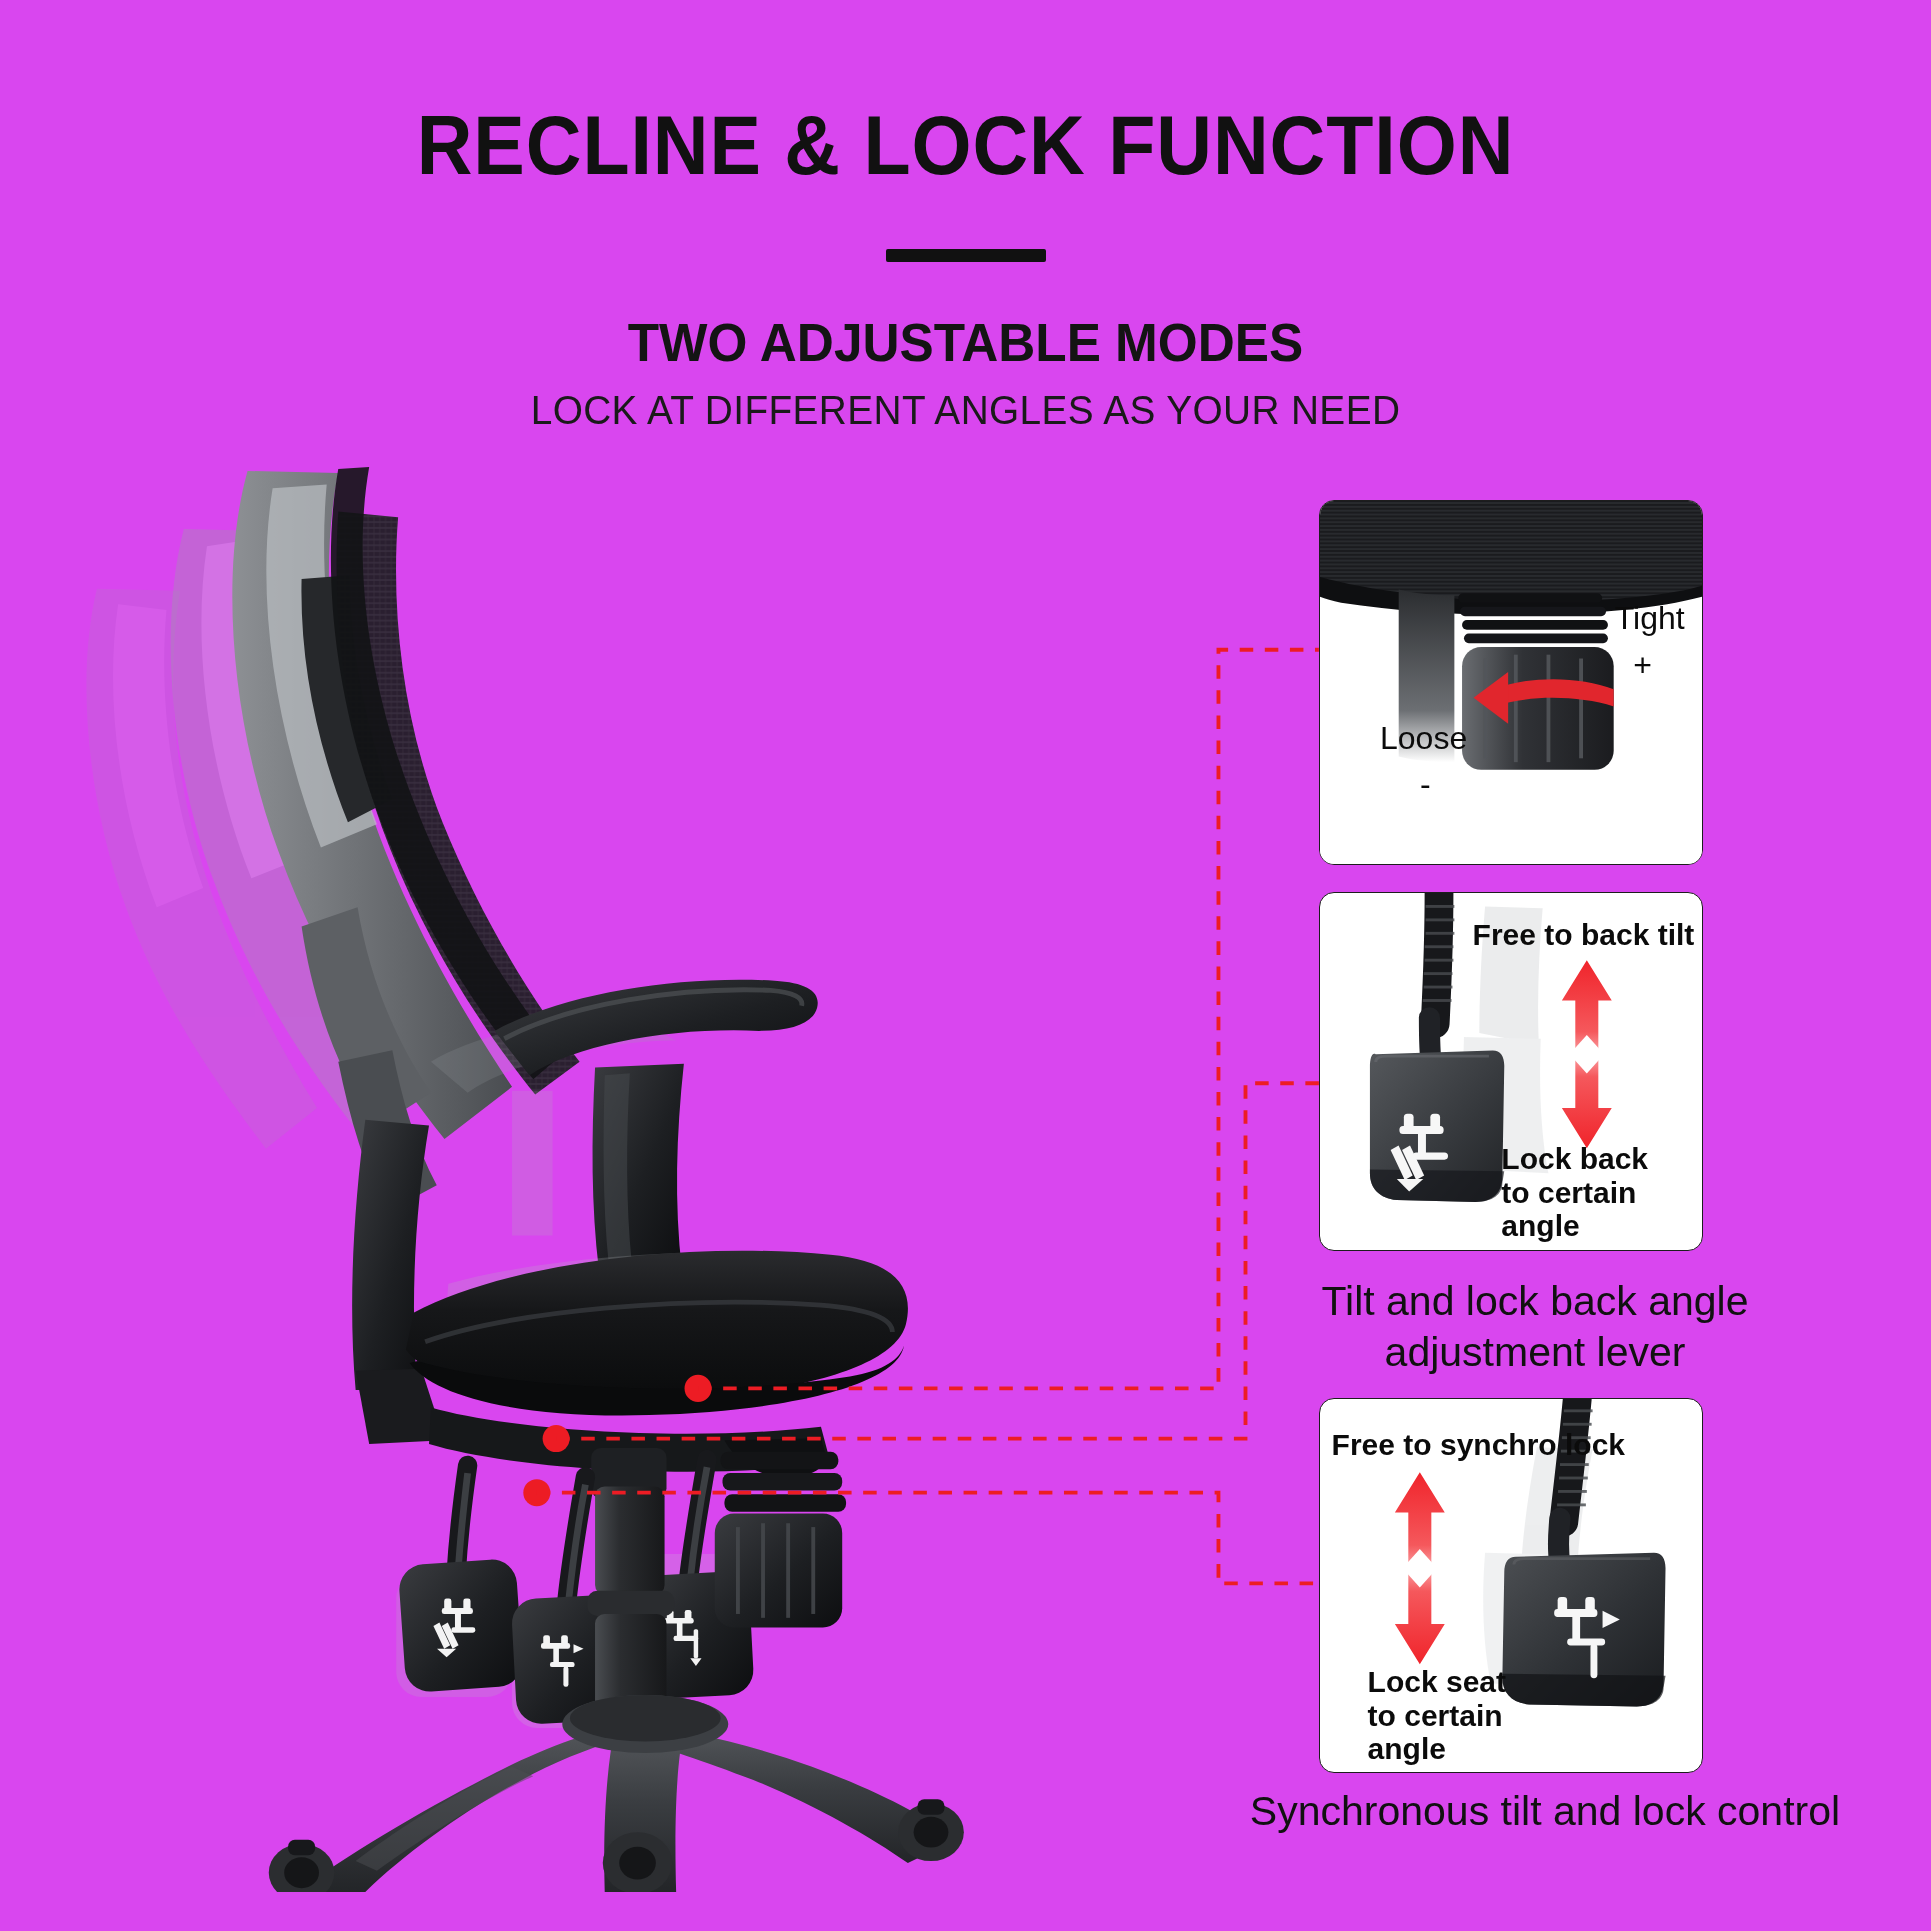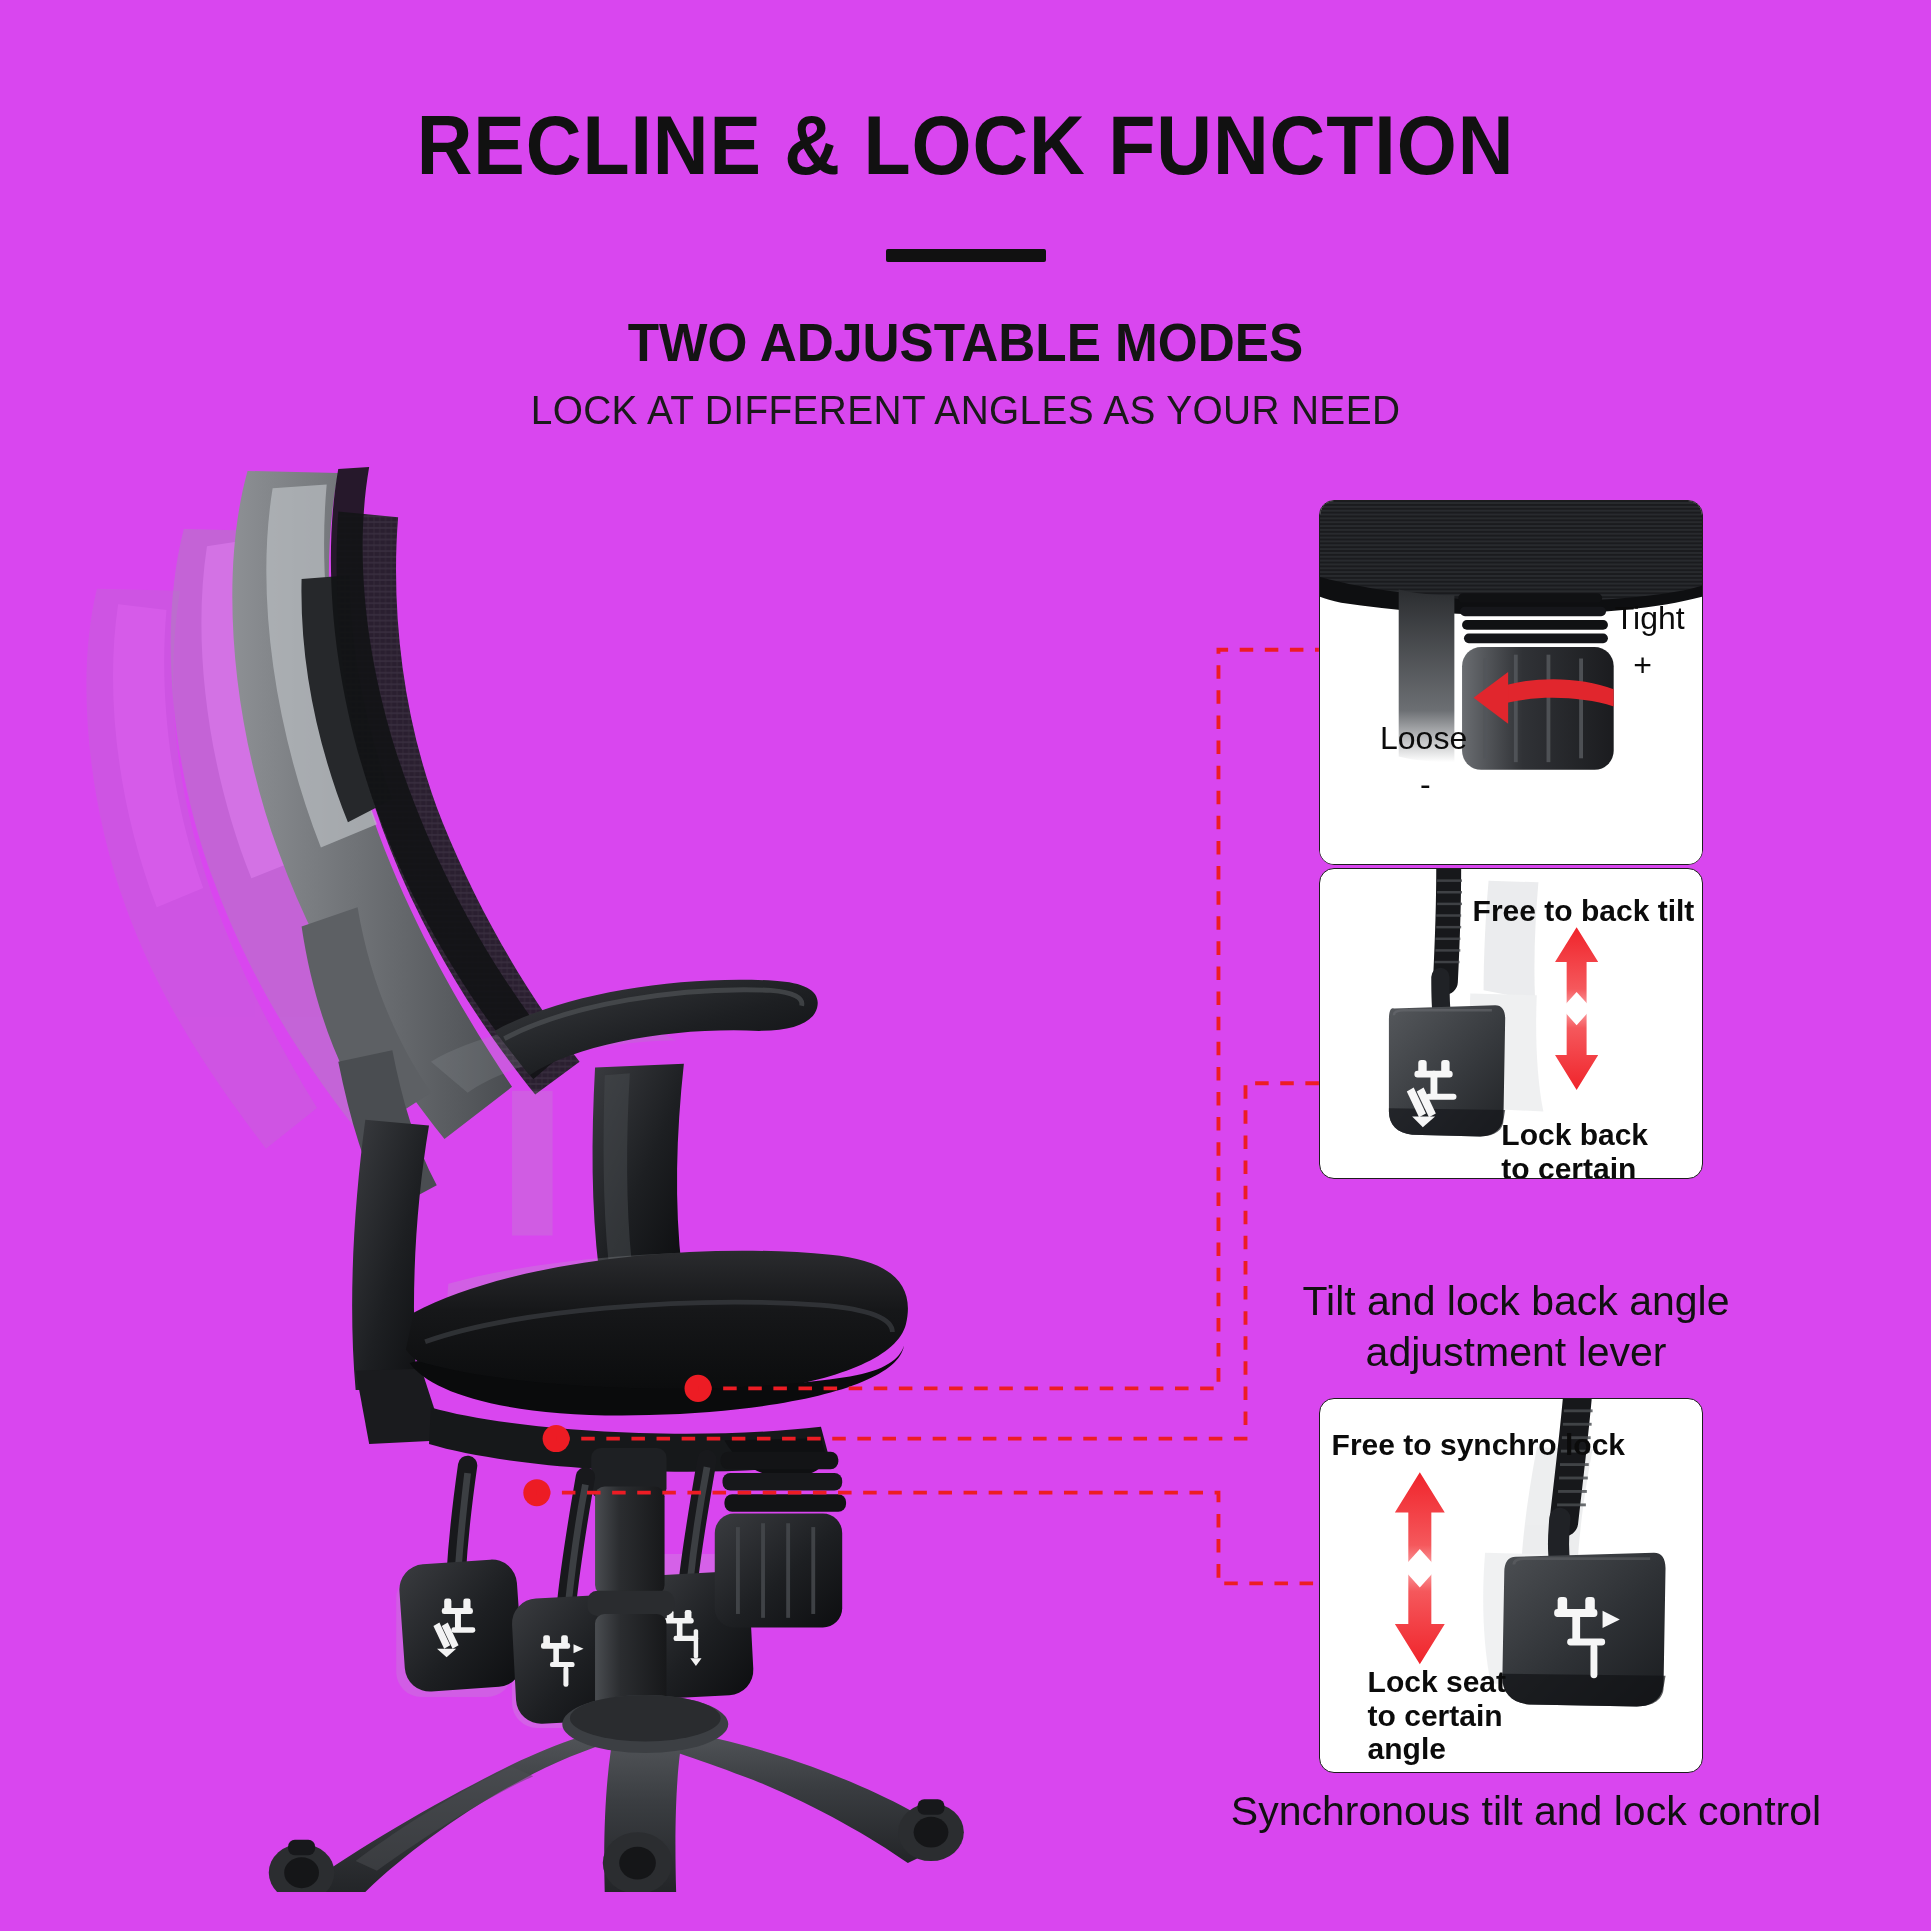--- a/index.html
+++ b/index.html
@@ -68,21 +68,21 @@
 
   
   .panel {
     position: absolute;
     background: #ffffff;
     border: 1.9px solid #1d1d1d;
     border-radius: 15px;
     overflow: hidden;
   }
   #panel-1 { left: 1319px; top: 500px;  width: 384px; height: 365px; }
-  #panel-2 { left: 1319px; top: 868px;  width: 384px; height: 311px; }
+  #panel-2 { left: 1319px; top: 892px;  width: 384px; height: 359px; }
   #panel-3 { left: 1319px; top: 1398px; width: 384px; height: 375px; }
 
   .panel-inner { position: relative; width: 100%; height: 100%; }
   .panel-svg { position: absolute; inset: 0; width: 100%; height: 100%; }
 
   .plabel {
     position: absolute;
     font-family: "Liberation Sans", sans-serif;
     font-weight: 700;
     color: #0b0b0b;
@@ -105,20 +105,21 @@
   .p3-bot   { left: 11.6px; top: 266px; font-size: 30px; white-space: normal; width: 203px; margin-left: 36px; }
 
   
   .caption {
     position: absolute;
     text-align: center;
     font-size: 41px;
     font-weight: 400;
     color: #111111;
     line-height: 1.24;
+    margin-left: 19px;
   }
   #caption-2 { left: 1236px; top: 1276px; width: 560px; }
   #caption-3 { left: 1188px; top: 1786px; width: 676px; }
 </style>
 </head>
 <body>
 
 <div id="page">
 
   <div class="hdr-title">RECLINE &amp; LOCK FUNCTION</div>

